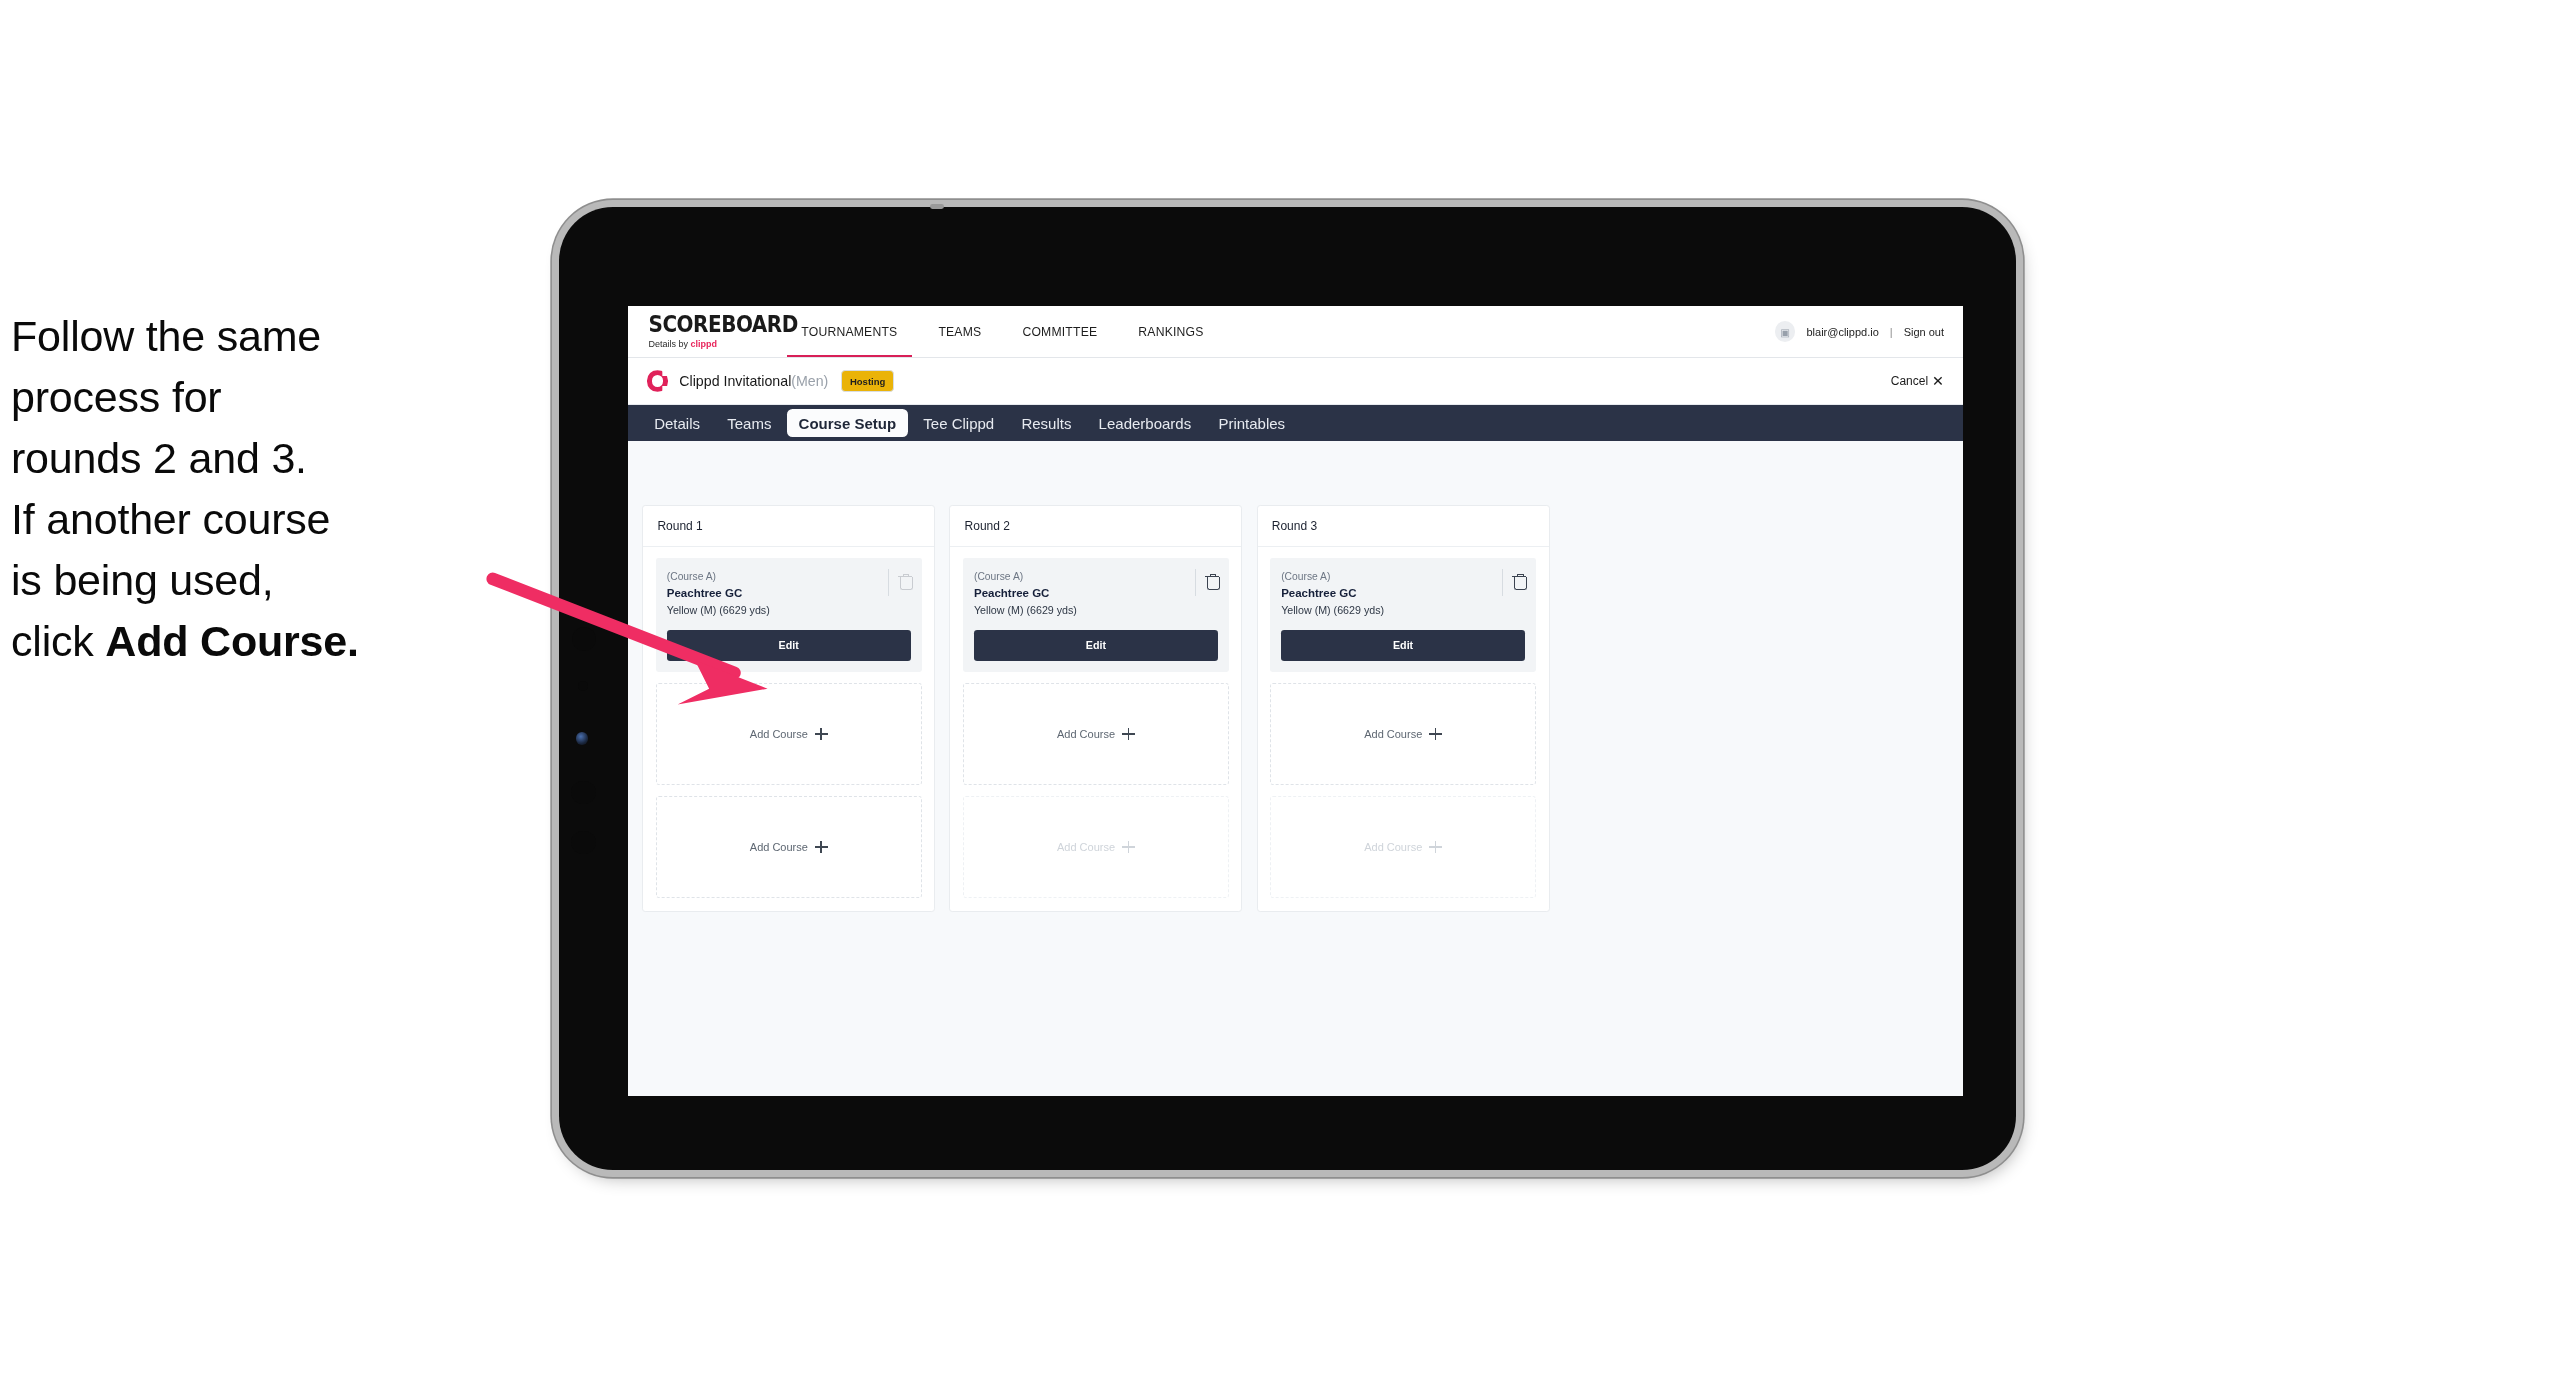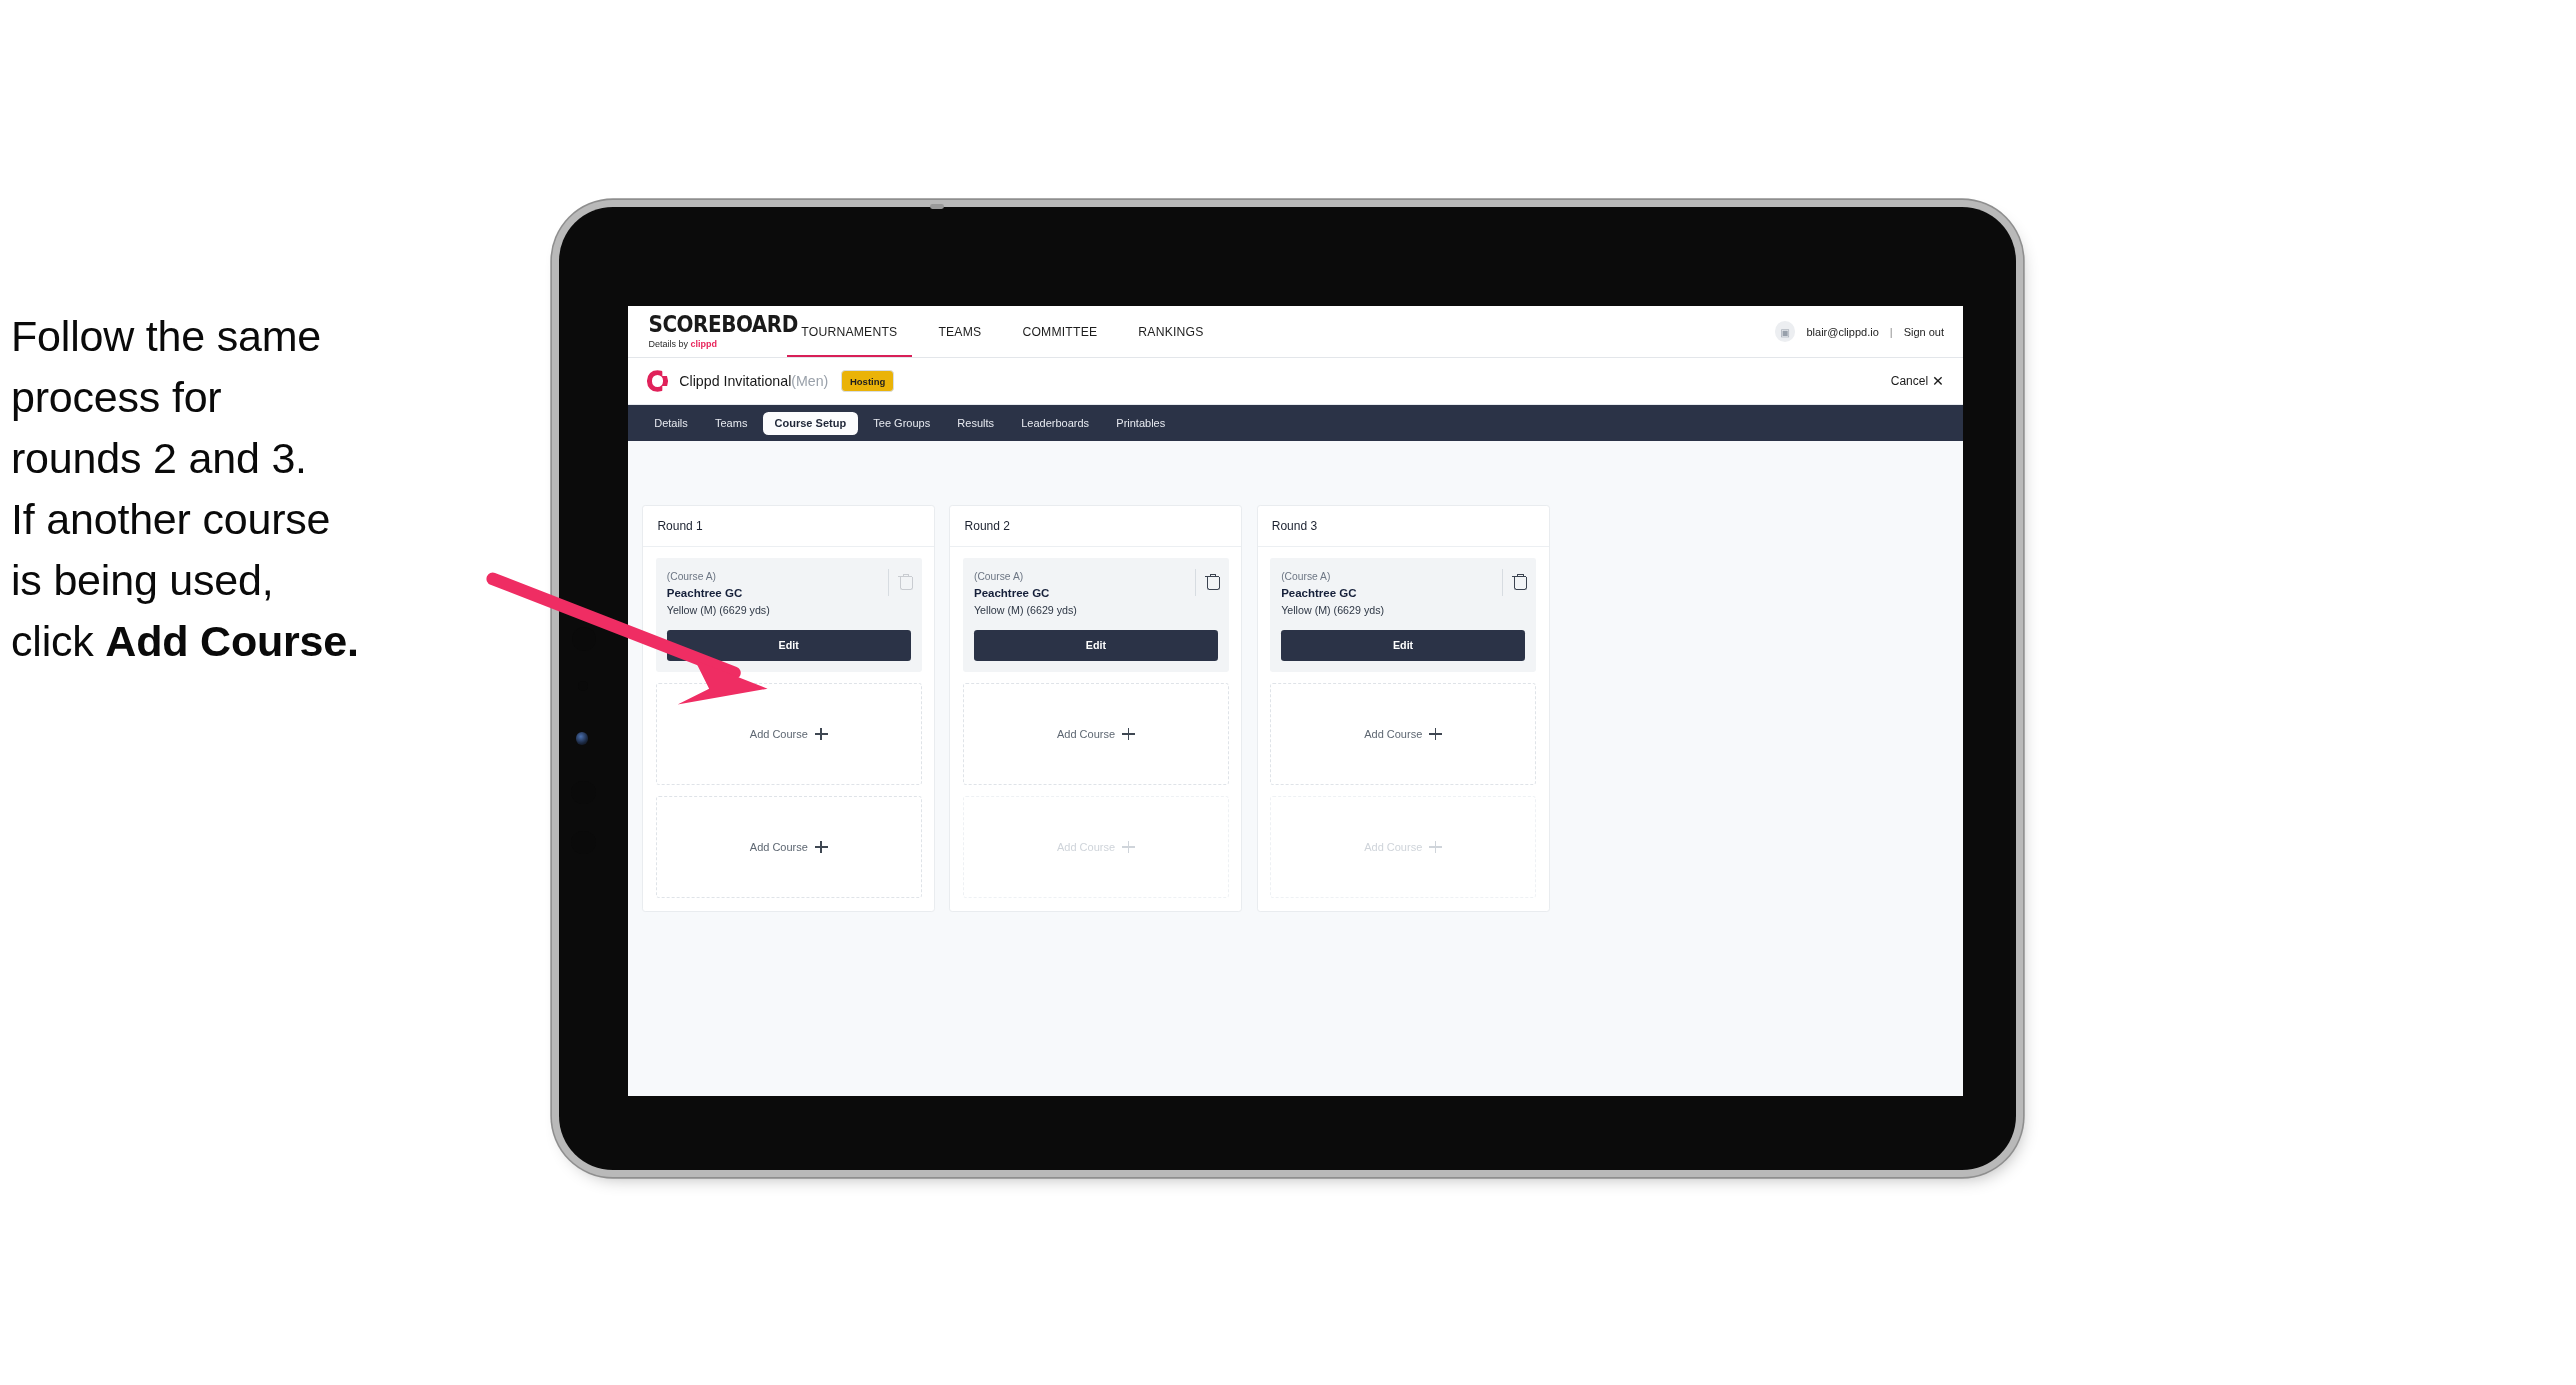--- a/index.html
+++ b/index.html
@@ -119,21 +119,21 @@
   #tourbar-right { margin-left:auto; display:flex; align-items:center; gap:4px; cursor:pointer; }
   #cancel-label { font-size:12px; color:#1b1b1b; }
   #cancel-x { font-size:14.2px; color:#1b1b1b; line-height:1; }
 
   
   #tabbar {
     height: 36px; background:#2b3347;
     display:flex; align-items:center; padding: 0 14.2px; gap: 3.2px;
   }
   .tab {
-    font-size: 11px; color:#e7eaf0; padding: 5.5px 12px; border-radius:5.5px; cursor:pointer;
+    font-size: 15px; color:#e7eaf0; padding: 5.5px 12px; border-radius:5.5px; cursor:pointer;
   }
   .tab.active { background:#fbfcfd; color:#1f2738; font-weight:700; }
 
   
   #rounds {
     display:flex; padding: 17.4px 14.2px; gap: 14.2px; align-items: flex-start; margin-top: 47px;
   }
   .roundcol {
     width: 291px; background:#ffffff; border:0.8px solid #e9ecef;
     border-radius: 3.2px; flex: 0 0 auto;
@@ -257,21 +257,21 @@
         <div id="tourbar-right">
           <span id="cancel-label">Cancel</span>
           <span id="cancel-x">✕</span>
         </div>
       </div>
 
       <div id="tabbar">
         <div class="tab"><span>Details</span></div>
         <div class="tab"><span>Teams</span></div>
         <div class="tab active"><span>Course Setup</span></div>
-        <div class="tab"><span>Tee Groups</span></div>
+        <div class="tab"><span>Tee Clippd</span></div>
         <div class="tab"><span>Results</span></div>
         <div class="tab"><span>Leaderboards</span></div>
         <div class="tab"><span>Printables</span></div>
       </div>
 
       <div id="rounds">
 
         <div class="roundcol">
           <div class="round-head">Round 1</div>
           <div class="round-body">

